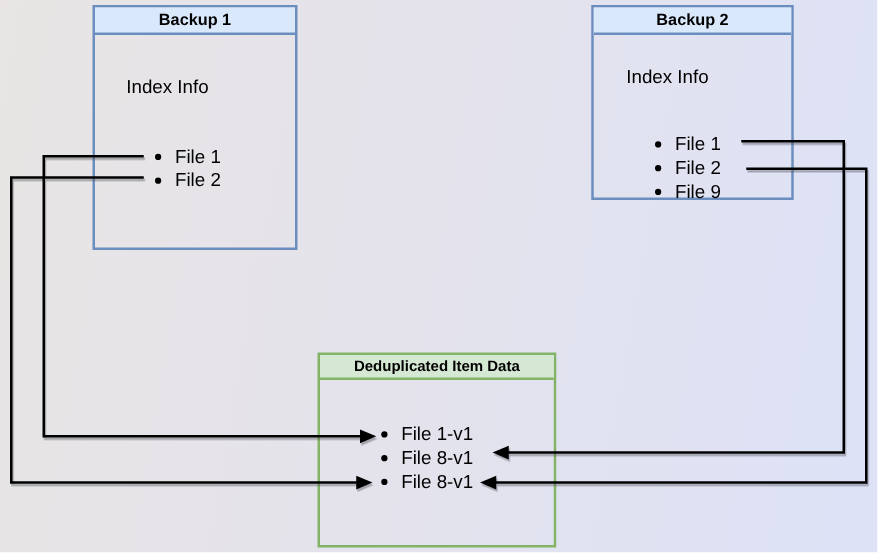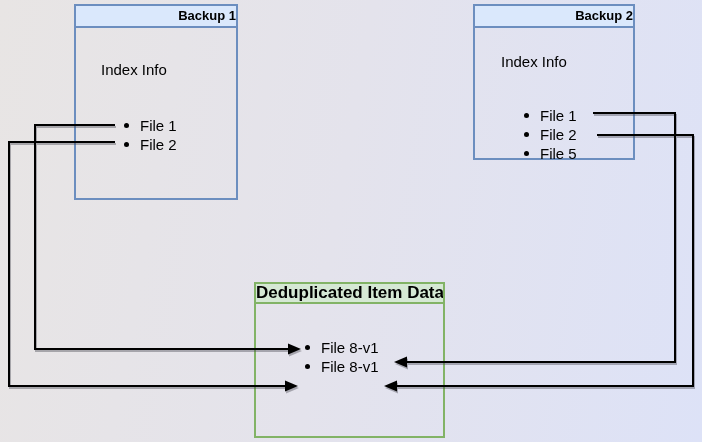--- a/index.html
+++ b/index.html
@@ -15,28 +15,28 @@
   .box {
     position: absolute;
     box-sizing: border-box;
     border: 2px solid;
     background: transparent;
   }
   .box.blue  { border-color: #6c8ebf; }
   .box.green { border-color: #82b366; }
   .box-header {
     box-sizing: border-box;
-    text-align: right;
+    text-align: center;
     font-weight: bold;
     border-bottom: 2px solid;
     white-space: nowrap;
     overflow: hidden;
   }
   .blue  .box-header { background: #dae8fc; border-color: #6c8ebf; height: 22px; line-height: 20px; font-size: 13px; }
-  .green .box-header { background: #d5e8d4; border-color: #82b366; height: 20px; line-height: 18px; font-size: 17px; }
+  .green .box-header { background: #d5e8d4; border-color: #82b366; height: 20px; line-height: 18px; font-size: 12px; }
   .index-label {
     position: absolute;
     font-size: 15px;
     line-height: 19px;
     white-space: nowrap;
     text-align: right;
   }
   ul.file-list {
     position: absolute;
     list-style: none;
@@ -88,29 +88,30 @@
   </div>
 
   <div class="box blue" style="left:473px; top:4px; width:162px; height:156px;">
     <div class="box-header">
       <span>Backup 2</span>
     </div>
     <div class="index-label" style="left:26px; top:46px;">Index Info</div>
     <ul class="file-list" style="left:49px; top:100px;">
       <li>File 1</li>
       <li>File 2</li>
-      <li>File 5</li>
+      <li>File 9</li>
     </ul>
   </div>
 
   <div class="box green" style="left:254px; top:282px; width:191px; height:156px;">
     <div class="box-header">
       <span>Deduplicated Item Data</span>
     </div>
     <ul class="file-list" style="left:49px; top:54px;">
+      <li>File 1-v1</li>
       <li>File 8-v1</li>
       <li>File 8-v1</li>
     </ul>
   </div>
 
   <svg class="connectors" viewBox="0 0 702 442">
     <g>
       <polyline class="connector" points="115,125 35,125 35,349 289,349"></polyline>
       <polygon class="arrowhead" points="301,349 288,343.5 288,354.5"></polygon>
     </g>

